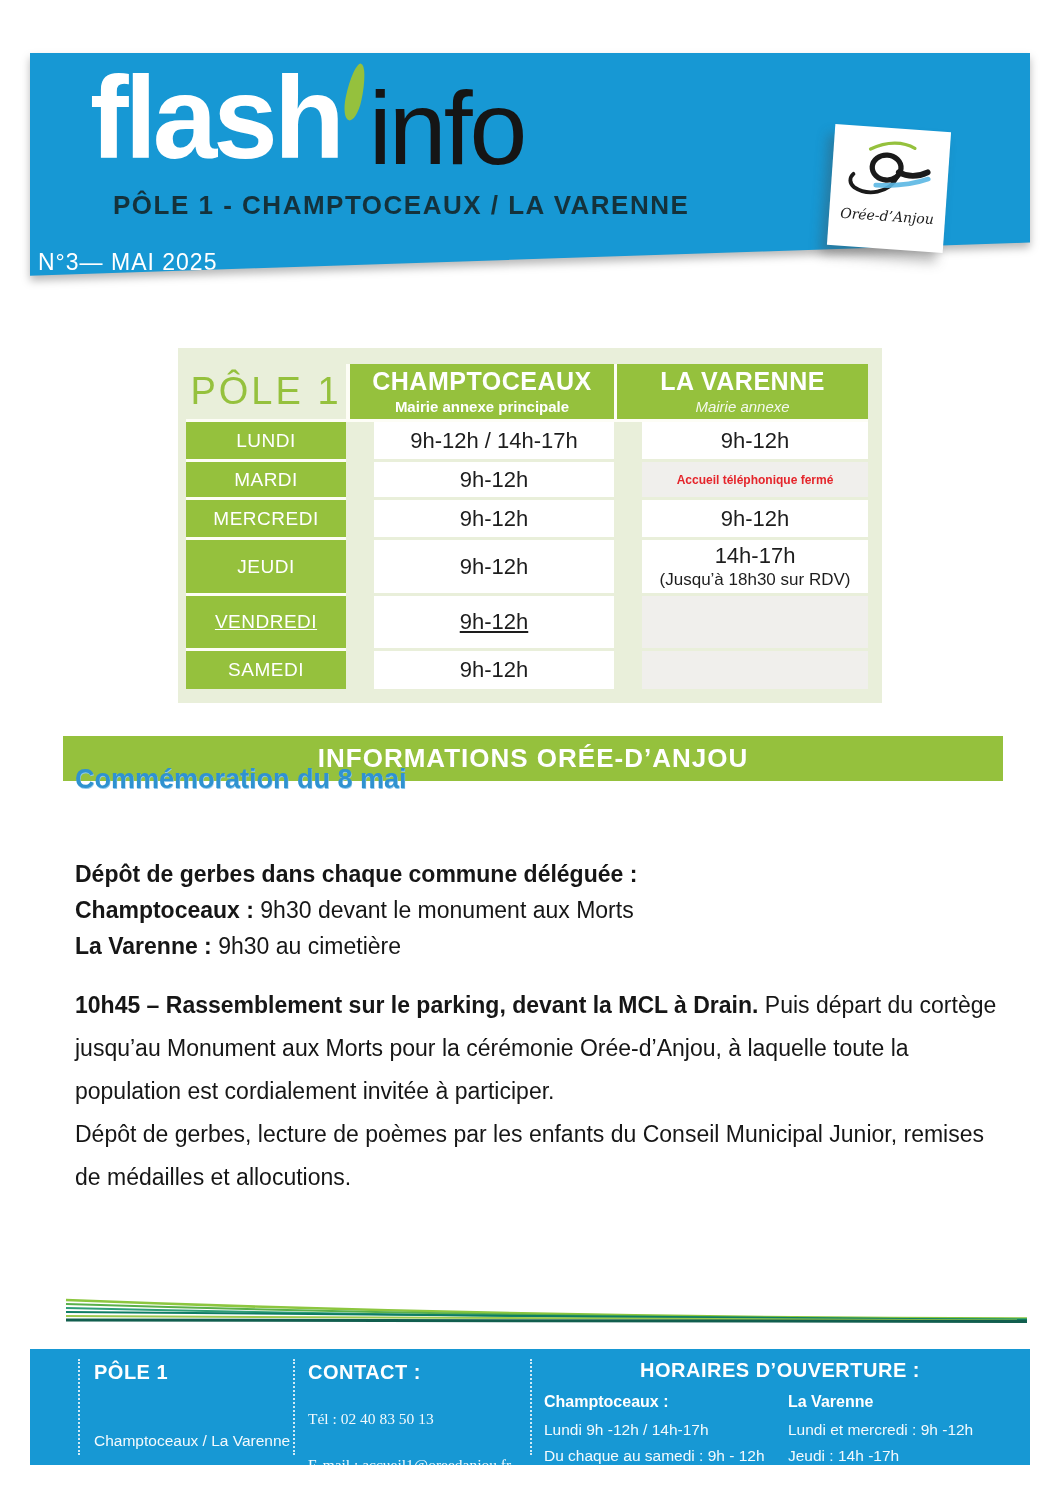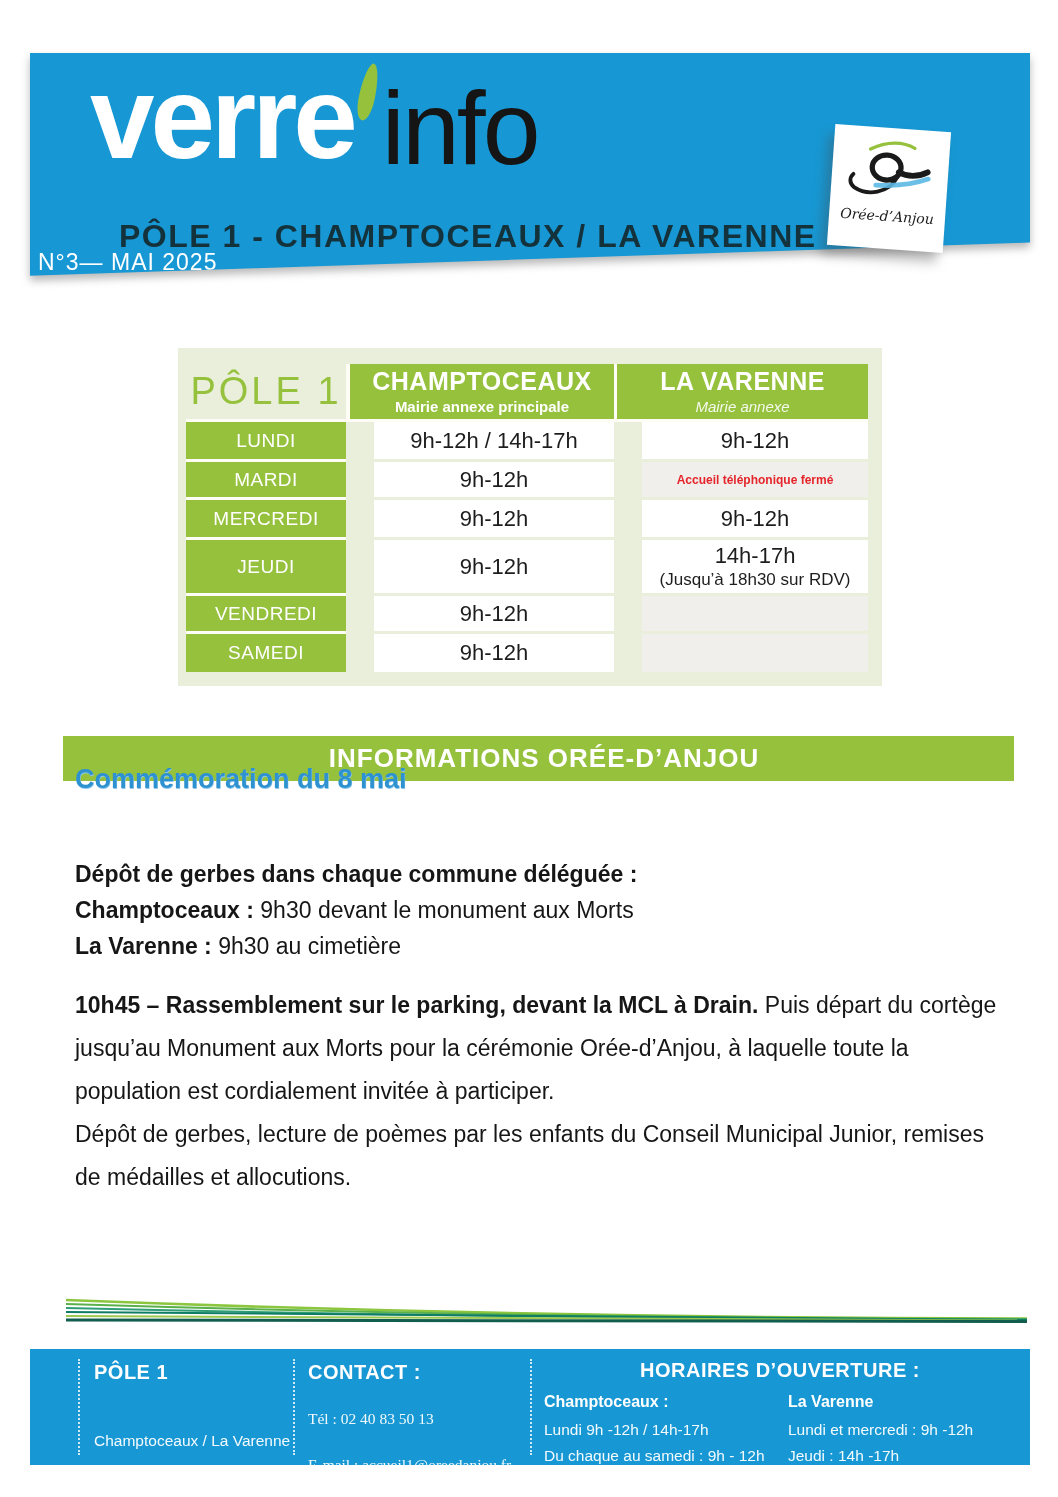--- a/index.html
+++ b/index.html
@@ -10,22 +10,22 @@
   .masthead-wrap{position:absolute;left:30px;top:53px;width:1000px;height:237px;
                  filter:drop-shadow(0 5px 4px rgba(0,0,0,.28));}
   .masthead{position:absolute;inset:0;background:#1798d4;
             clip-path:polygon(0 0,100% 0,100% 80%,0 94%);}
   .brand{position:absolute;left:60px;top:2px;display:flex;align-items:flex-start;}
   .brand-flash{font-size:116px;font-weight:700;color:#fff;letter-spacing:-4px;line-height:1.1;}
   .brand-leaf{width:16px;height:58px;margin:8px 0 0 6px;background:#95c13d;
               border-radius:50% 50% 50% 50%/62% 62% 38% 38%;transform:rotate(12deg);}
   .brand-info{font-size:104px;font-weight:400;color:#151515;letter-spacing:-3px;
               margin:16px 0 0 6px;line-height:1.1;}
-  .masthead-subtitle{position:absolute;left:89px;top:137px;font-size:32px;font-weight:700;
-                     letter-spacing:1.5px;color:#14323c;margin-top:28px;}
+  .masthead-subtitle{position:absolute;left:83px;top:137px;font-size:26px;font-weight:700;
+                     letter-spacing:1.5px;color:#14323c;}
   .masthead-issue{position:absolute;left:8px;top:196px;font-size:23px;color:#fff;letter-spacing:1px;}
 
   
   .logo-card{position:absolute;left:831px;top:128px;width:116px;height:121px;background:#fff;
              transform:rotate(4deg);box-shadow:-6px 10px 12px rgba(70,70,70,.35);
              display:flex;flex-direction:column;align-items:center;justify-content:flex-start;}
   .logo-card svg{margin-top:10px;}
   .logo-script{font-family:"DejaVu Serif",serif;font-style:italic;font-size:14px;color:#1c1c1c;margin-top:-2px;}
 
   
@@ -42,27 +42,27 @@
   .ot-head .t{font-size:25px;font-weight:800;letter-spacing:.5px;line-height:1.1;}
   .ot-head .s{font-size:15px;font-weight:700;margin-top:2px;}
   .ot-head .s.it{font-style:italic;font-weight:400;opacity:.9;}
   .ot-day{background:#95c13d;color:#fff;font-size:19px;font-weight:500;letter-spacing:.5px;
           border-bottom:3px solid #fdfdf6;}
   .ot-hours{background:#fff;color:#1d1d1d;font-size:22px;border-left:3px solid #e9efda;
             border-bottom:3px solid #e9efda;margin-left:25px;}
   .ot-hours.gray{background:#f0efec;}
   .ot-hours .red{color:#e5252b;font-size:12px;font-weight:700;}
   .ot-hours .note{font-size:17px;margin-top:1px;}
-  .r1{height:40px;} .r2{height:38px;} .r3{height:40px;} .r4{height:56px;} .r5{height:38px;}
+  .r1{height:40px;} .r2{height:38px;} .r3{height:40px;} .r4{height:56px;} .r5{height:55px;text-decoration:underline;}
   .r6{height:38px;border-bottom:none !important;}
 
   
   .section-banner{position:absolute;left:63px;top:736px;width:940px;height:45px;background:#95c13d;
                   color:#fff;font-size:26px;font-weight:800;letter-spacing:1px;
-                  display:flex;align-items:center;justify-content:center;padding-left:11px;}
+                  display:flex;align-items:center;justify-content:center;}
 
   
   .article-heading{position:absolute;left:75px;top:764px;font-size:27px;font-weight:800;
                    color:#2f92d0;text-shadow:0.5px 0.5px 0 #8ec8ec;}
   .article-intro{position:absolute;left:75px;top:856px;width:930px;font-size:23px;line-height:36px;}
   .article-intro b{font-weight:700;}
   .article-body{position:absolute;left:75px;top:984px;width:930px;font-size:23px;line-height:43px;}
   .article-body .para2{margin-top:26px;}
 
   
@@ -87,21 +87,21 @@
   .f-hline{font-size:15.5px;line-height:26px;color:rgba(255,255,255,.95);}
 </style>
 </head>
 <body>
 
 <div class="page">
 
   <div class="masthead-wrap">
     <div class="masthead">
       <div class="brand">
-        <span class="brand-flash">verre</span>
+        <span class="brand-flash">flash</span>
         <span class="brand-leaf"></span>
         <span class="brand-info">info</span>
       </div>
       <div class="masthead-subtitle">PÔLE  1 - CHAMPTOCEAUX / LA VARENNE</div>
       <div class="masthead-issue">N°3— MAI 2025</div>
     </div>
   </div>
 
   <div class="logo-card">
     <svg width="96" height="72" viewBox="0 0 100 75">

